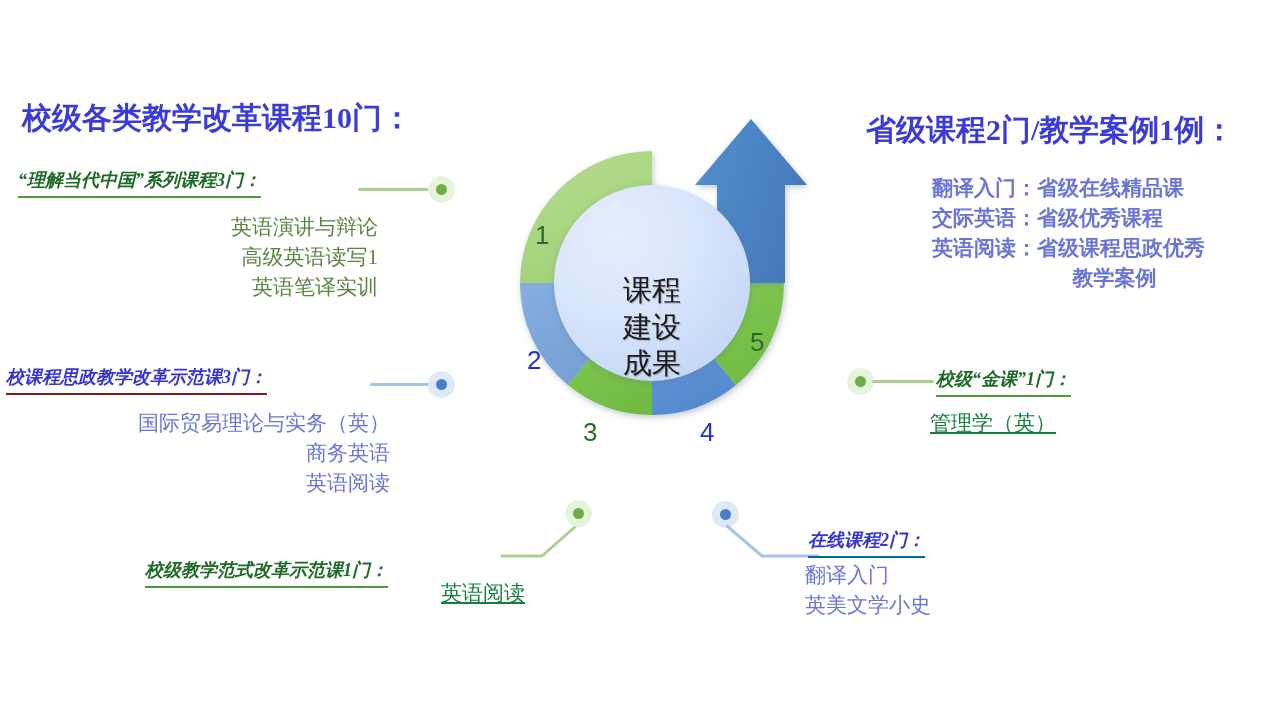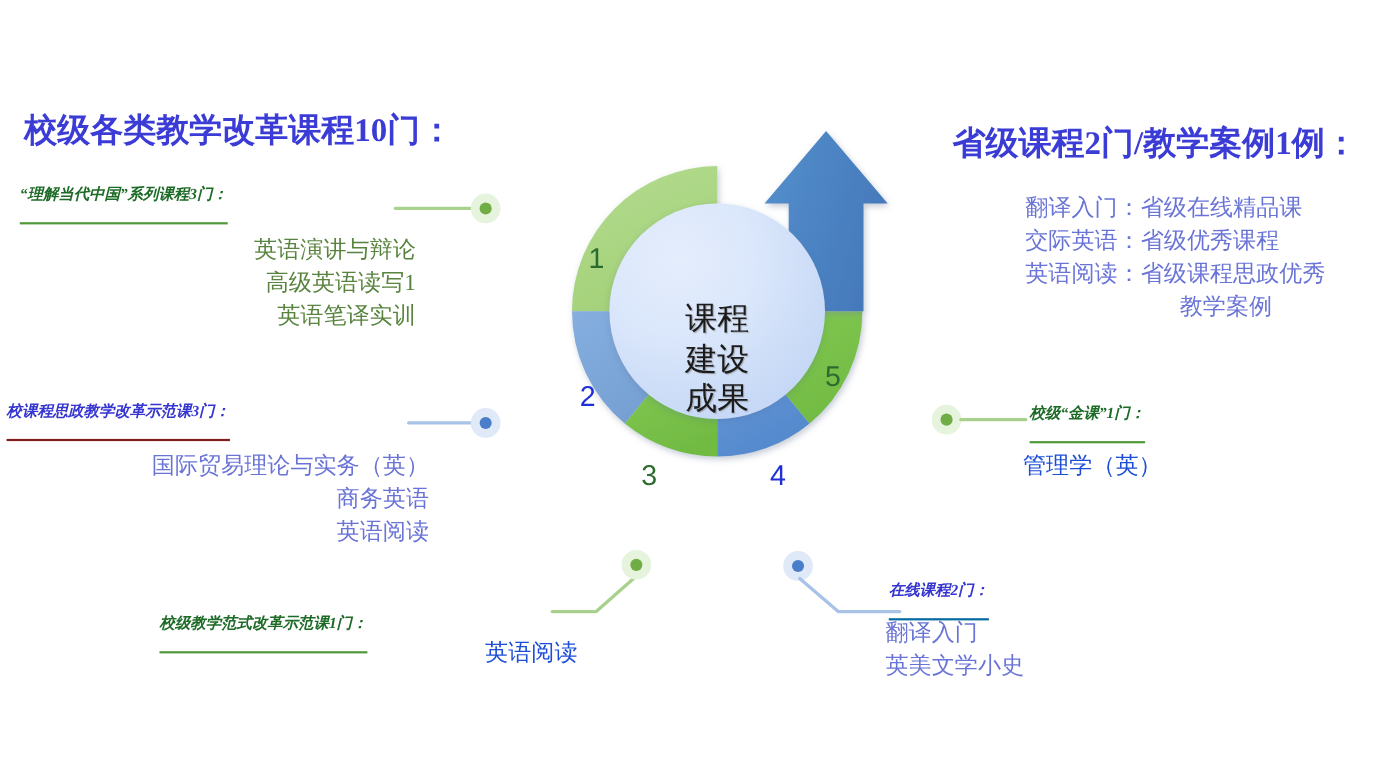--- a/index.html
+++ b/index.html
@@ -19,36 +19,36 @@
     font-weight:bold;
     font-size:30px;
     letter-spacing:0px;
     white-space:nowrap;
   }
   .title-blue{color:#3b3bd6;}
   .head{
     font-family:"Liberation Serif","DejaVu Serif",serif;
     font-weight:bold;
     font-style:italic;
-    font-size:14px;
+    font-size:18px;
     white-space:nowrap;
     display:inline-block;
-    padding-bottom:16px;
+    padding-bottom:4px;
   }
   .head-green{color:#1e6b28;border-bottom:2px solid #4e9a3a;}
   .head-blue{color:#3535cf;border-bottom:2px solid #7f1d1d;}
   .head-blue2{color:#3535cf;border-bottom:2px solid #0369a1;}
   .body-line{
     font-size:21px;
     white-space:nowrap;
     line-height:1.43;
   }
   .body-green{color:#59843f;}
   .body-blue{color:#6a74d6;}
-  .body-green2{color:#1d4ed8;}
+  .body-green2{color:#15803d;text-decoration:underline;}
 
   
   .hline{position:absolute;height:3px;border-radius:2px;}
   .hline.green{background:#a9d18e;}
   .hline.blue{background:#a9c3e8;}
 
   .dot{position:absolute;border-radius:50%;display:block;}
   .dot.green{background:#e7f4dd;}
   .dot.green:after{content:"";position:absolute;left:50%;top:50%;
     width:11px;height:11px;margin:-5.5px 0 0 -5.5px;border-radius:50%;background:#70ad47;}
@@ -182,21 +182,21 @@
         <div>课程</div>
         <div>建设</div>
         <div>成果</div>
       </div>
     </div>
   </div>
 
   <div class="block" style="left:866px;top:110px;">
     <div class="bigtitle title-blue">省级课程2门/教学案例1例：</div>
   </div>
-  <div class="block" style="left:862px;top:173px;width:395px;text-align:left;padding-left:70px;box-sizing:border-box;">
+  <div class="block" style="left:862px;top:173px;width:395px;text-align:left;padding-left:70px;box-sizing:border-box;font-weight:bold;">
     <div class="body-line body-blue">翻译入门：省级在线精品课</div>
     <div class="body-line body-blue">交际英语：省级优秀课程</div>
     <div class="body-line body-blue">英语阅读：省级课程思政优秀</div>
     <div class="body-line body-blue" style="text-align:center;padding-left:40px;">教学案例</div>
   </div>
 
   <span class="dot green" style="left:847px;top:368px;width:27px;height:27px;"></span>
   <div class="hline green" style="left:872px;top:380px;width:62px;"></div>
   <div class="block" style="left:936px;top:367px;">
     <span class="head head-green">校级“金课”1门：</span>

